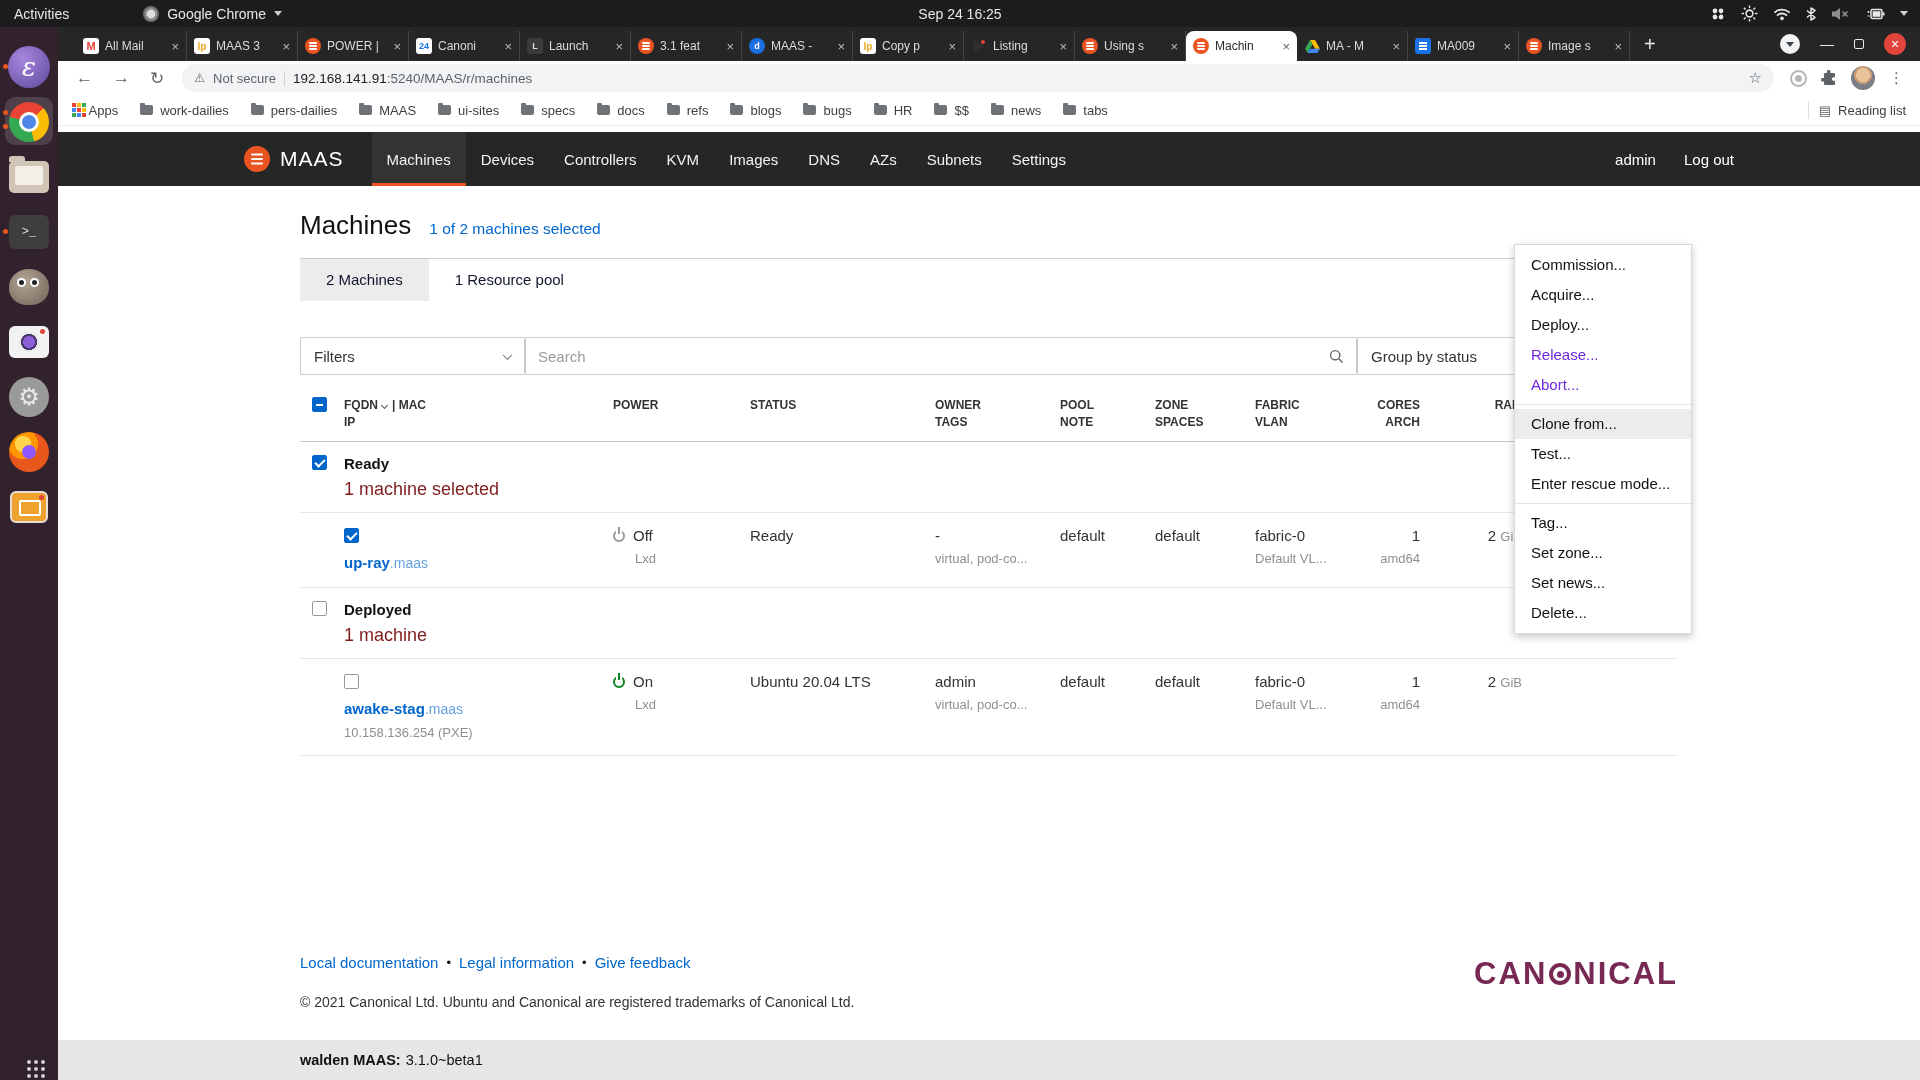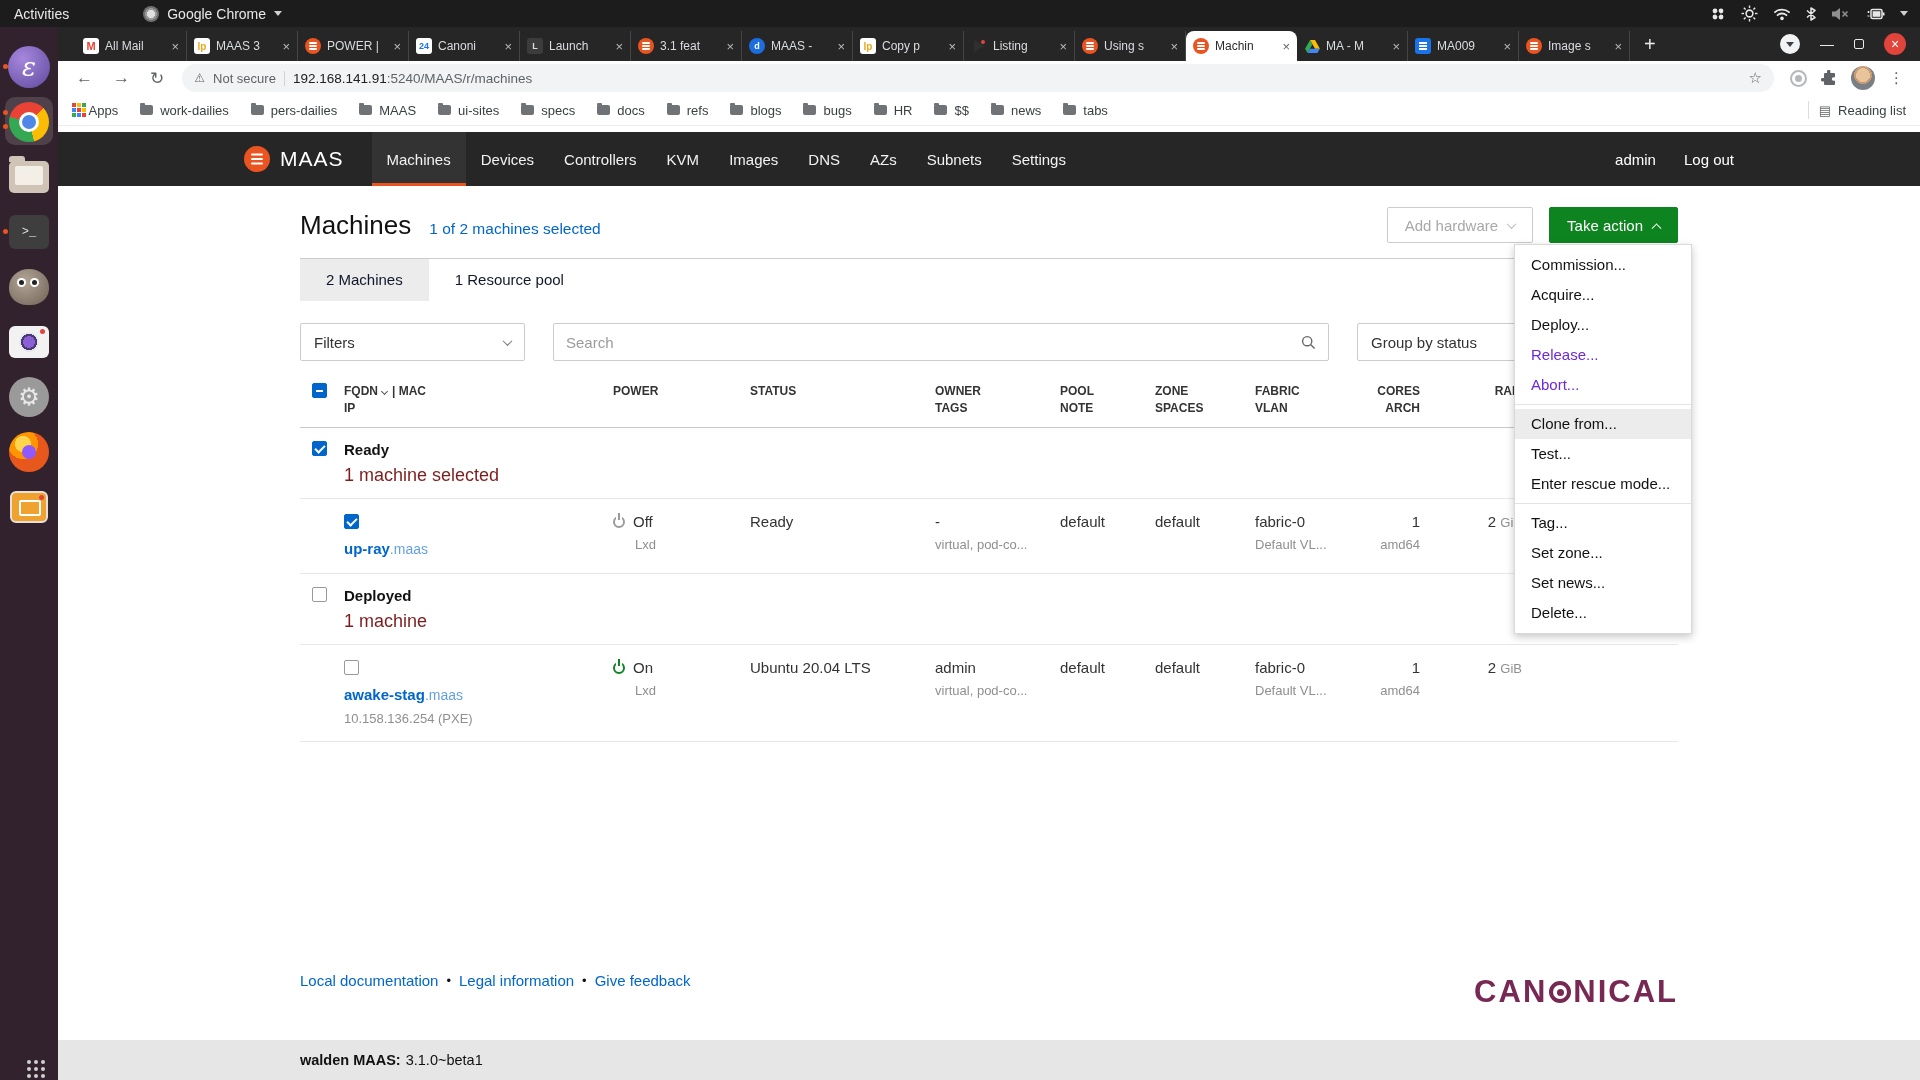--- a/index.html
+++ b/index.html
@@ -144,21 +144,21 @@
   .btn-positive { background:#0e8420; border:1px solid #0e8420; color:#fff; }
   .chev { display:inline-block; width:7px; height:7px; border-right:1.5px solid #777; border-bottom:1.5px solid #777;
     transform:rotate(45deg) translate(-1px,-1px); }
   .chev.light { border-color:#b9b9b9; }
   .chev.white-up { border-color:#fff; transform:rotate(225deg) translate(-2px,-2px); }
 
   .view-tabs { margin-top:14px; border-top:1px solid #ccc; display:flex; flex:none; }
   .view-tab { padding:12px 26px 13px; font-size:15px; color:#0f172a; }
   .view-tab.active { background:#ececec; }
 
-  .controls { margin-top:22px; display:flex; gap:28px; flex:none; }
+  .controls { margin-top:36px; display:flex; gap:0; flex:none; }
   .sel-box { height:38px; border:1px solid #ccc; border-radius:2px; background:#fff; display:flex;
     align-items:center; padding:0 13px; font-size:15px; color:#333; }
   .sel-box .chev { margin-left:auto; }
   .filters-box { width:225px; }
   .group-box { width:321px; }
   .search-box { flex:1; height:38px; border:1px solid #ccc; border-radius:2px; display:flex; align-items:center; padding:0 12px; }
   .search-box input { border:none; outline:none; flex:1; font-size:15px; font-family:inherit; color:#333; background:transparent; }
   .search-box input::placeholder { color:#9b9b9b; }
 
   .grid { display:grid; grid-template-columns:44px 256px 150px 185px 125px 95px 100px 115px 50px 102px 1fr; }
@@ -222,20 +222,21 @@
 </head>
 <body>
 
 <div class="topbar">
   <span class="activities">Activities</span>
   <span class="appmenu">
     <span class="mini-chrome"></span>
     <span>Google Chrome</span>
     <span class="caret-down"></span>
   </span>
+  <span class="clock">Sep 24 16:25</span>
   <span class="tray">
     <svg width="16" height="16" viewBox="0 0 16 16">
         <g fill="#e8e8e8">
           <circle cx="5" cy="5" r="2.4"></circle>
           <circle cx="11" cy="5" r="2.4"></circle>
           <circle cx="5" cy="11" r="2.4"></circle>
           <circle cx="11" cy="11" r="2.4"></circle>
           <circle cx="8" cy="8" r="2" fill="#1c1c1c"></circle>
         </g>
       </svg>
@@ -533,30 +534,20 @@
     </div>
 
     <div class="main">
       <div class="container">
 
         <div class="title-row">
           <span class="title-left">
             <h1 class="pagetitle">Machines</h1>
             <span class="sel-link">1 of 2 machines selected</span>
           </span>
-          <span class="actions">
-            <span class="btn btn-neutral">
-                <span>Add hardware</span>
-                <span class="chev light"></span>
-              </span>
-            <span class="btn btn-positive">
-                <span>Take action</span>
-                <span class="chev white-up"></span>
-              </span>
-          </span>
         </div>
 
         <div class="view-tabs">
           <span class="view-tab active">2 Machines</span>
           <span class="view-tab">1 Resource pool</span>
         </div>
 
         <div class="controls">
           <span class="sel-box filters-box">
               <span>Filters</span>
@@ -658,20 +649,21 @@
 
         <div class="page-footer">
           <span>
             <span class="flinks">
               <span class="flink">Local documentation</span>
                 <span class="fdot">•</span>
               <span class="flink">Legal information</span>
                 <span class="fdot">•</span>
               <span class="flink">Give feedback</span>
             </span>
+            <div class="copyright">© 2021 Canonical Ltd. Ubuntu and Canonical are registered trademarks of Canonical Ltd.</div>
           </span>
           <span class="can-logo">
               <span>CAN</span>
               <span class="logo-o">
                 <i></i>
               </span>
               <span>NICAL</span>
             </span>
         </div>
 

